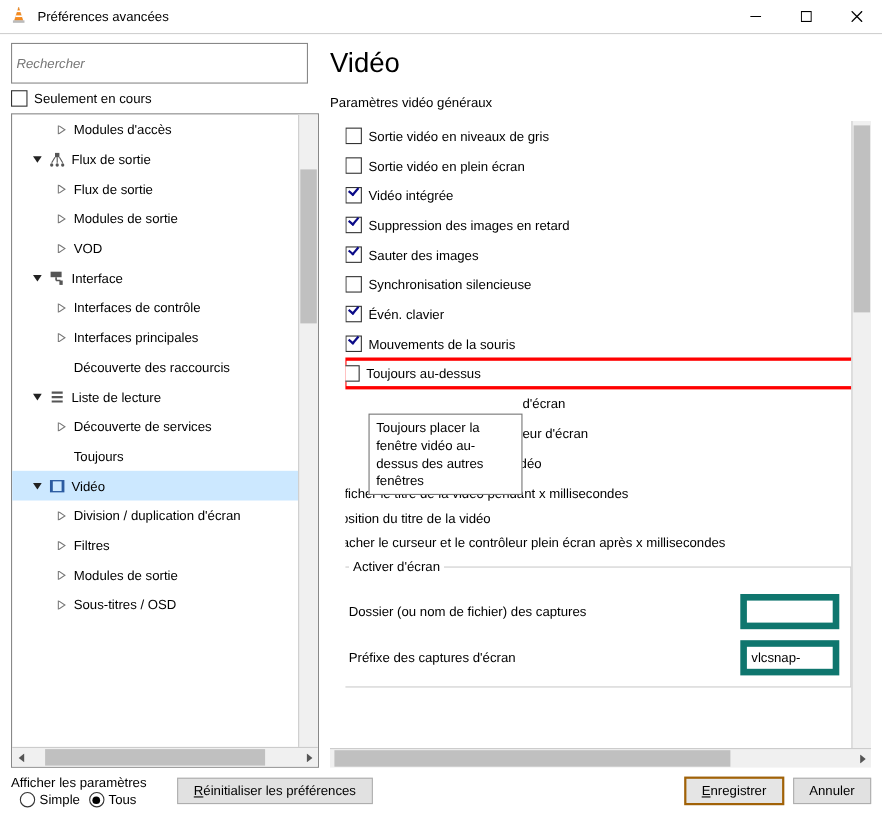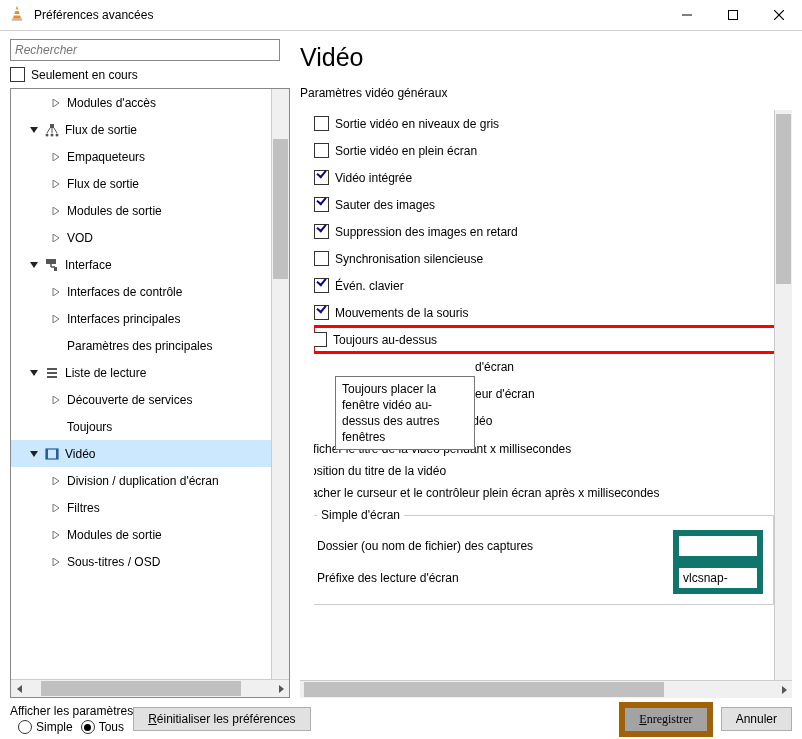--- a/index.html
+++ b/index.html
@@ -39,21 +39,21 @@
     padding: 8px 10px 0 10px;
     box-sizing: border-box;
   }
   .leftcol {
     width: 280px;
     display: flex;
     flex-direction: column;
   }
   .searchbox {
     border: 1px solid #888;
-    height: 22px;
+    height: 37px;
     padding: 0 4px;
     font-size: 12px;
     font-style: italic;
     color: #666;
     box-sizing: border-box;
     width: 270px;
   }
   .onlyrow {
     display: flex; align-items: center;
     margin-top: 6px; margin-bottom: 6px;
@@ -206,20 +206,21 @@
     margin: 8px 0 8px 0;
   }
   fieldset.group {
     border: 1px solid #ccc;
     margin: 6px 0 0 0;
     padding: 8px 10px 10px 10px;
   }
   fieldset.group legend { padding: 0 4px; }
   .fieldrow {
     display: flex; align-items: center;
+    margin-top: 10px;
     gap: 32px;
   }
   .textinput {
     border: 6px solid #0f766e;
     height: 20px;
     width: 70px;
     margin-left: 10px;
     padding: 0 4px;
     font-family: inherit;
     font-size: 12px;
@@ -254,23 +255,22 @@
   }
   .btn {
     border: 1px solid #adadad;
     background: #e1e1e1;
     padding: 4px 14px;
     font-size: 12px;
     font-family: inherit;
     margin-left: 8px;
   }
   .btn.primary {
-    border: 6px solid #a16207;
-    background: #a3a3a3;
-    font-family: Liberation Serif, serif;
+    border: 2px solid #a16207;
+    background: #e5e5e5;
   }
   .btn.underline-first::first-letter { text-decoration: underline; }
   .hscroll-arrow {
     position: absolute;
     width: 17px; height: 17px;
     top: 0;
     display: flex; align-items: center; justify-content: center;
     color: #555;
   }
 </style>
@@ -344,29 +344,20 @@
             </span>
             <span>Flux de sortie</span>
           </div>
           <div class="trow">
             <span class="spacer1"></span>
             <span class="arrow">
               <svg width="8" height="8">
                 <path d="M1 0 L7 4 L1 8 Z" fill="none" stroke="#777" stroke-width="1"></path>
               </svg>
             </span>
-            <span>Empaqueteurs</span>
-          </div>
-          <div class="trow">
-            <span class="spacer1"></span>
-            <span class="arrow">
-              <svg width="8" height="8">
-                <path d="M1 0 L7 4 L1 8 Z" fill="none" stroke="#777" stroke-width="1"></path>
-              </svg>
-            </span>
             <span>Flux de sortie</span>
           </div>
           <div class="trow">
             <span class="spacer1"></span>
             <span class="arrow">
               <svg width="8" height="8">
                 <path d="M1 0 L7 4 L1 8 Z" fill="none" stroke="#777" stroke-width="1"></path>
               </svg>
             </span>
             <span>Modules de sortie</span>
@@ -411,21 +402,21 @@
             <span class="arrow">
               <svg width="8" height="8">
                 <path d="M1 0 L7 4 L1 8 Z" fill="none" stroke="#777" stroke-width="1"></path>
               </svg>
             </span>
             <span>Interfaces principales</span>
           </div>
           <div class="trow">
             <span class="spacer1"></span>
             <span class="arrow"></span>
-            <span>Paramètres des principales</span>
+            <span>Découverte des raccourcis</span>
           </div>
           <div class="trow">
             <span class="spacer0"></span>
             <span class="arrow open">
               <svg width="8" height="8">
                 <path d="M1 0 L7 4 L1 8 Z" fill="#555"></path>
               </svg>
             </span>
             <span class="treeicon">
               <svg width="14" height="14">
@@ -536,25 +527,25 @@
             <div class="optrow">
               <span class="chk"></span>
               <span style="">Sortie vidéo en plein écran</span>
             </div>
             <div class="optrow">
               <span class="chk checked"></span>
               <span style="">Vidéo intégrée</span>
             </div>
             <div class="optrow">
               <span class="chk checked"></span>
+              <span style="">Suppression des images en retard</span>
+            </div>
+            <div class="optrow">
+              <span class="chk checked"></span>
               <span style="">Sauter des images</span>
-            </div>
-            <div class="optrow">
-              <span class="chk checked"></span>
-              <span style="">Suppression des images en retard</span>
             </div>
             <div class="optrow">
               <span class="chk"></span>
               <span style="">Synchronisation silencieuse</span>
             </div>
             <div class="optrow">
               <span class="chk checked"></span>
               <span style="">Évén. clavier</span>
             </div>
             <div class="optrow">
@@ -576,27 +567,27 @@
             <div class="optrow">
               <span class="chk checked" style="visibility:hidden;"></span>
               <span style="margin-left:116px;">la vidéo</span>
             </div>
           </div>
         <div class="tooltip" id="tooltip" style="top:266px;left:21px;">Toujours placer la fenêtre vidéo au-dessus des autres fenêtres</div>
         <div class="subheading" style="margin-top:8px;margin-left:-12px;">Afficher le titre de la vidéo pendant x millisecondes</div>
         <div class="subheading" style="margin-left:-12px;">Position du titre de la vidéo</div>
         <div class="subheading" style="margin-left:-12px;">Cacher le curseur et le contrôleur plein écran après x millisecondes</div>
         <fieldset class="group" style="margin-left:-8px;">
-          <legend>Simple d'écran</legend>
+          <legend>Activer d'écran</legend>
           <div class="fieldrow">
             <span style="flex:1;">Dossier (ou nom de fichier) des captures</span>
             <input type="text" class="textinput" style="">
           </div>
           <div class="fieldrow">
-            <span style="flex:1;">Préfixe des lecture d'écran</span>
+            <span style="flex:1;">Préfixe des captures d'écran</span>
             <input type="text" class="textinput" value="vlcsnap-" style="">
           </div>
         </fieldset>
       </div>
       <div class="content-vscroll">
           <div class="thumb"></div>
         </div>
       <div class="content-hscroll">
         <div class="hscroll-arrow" style="left:0">
             <svg width="8" height="8">
@@ -617,17 +608,17 @@
 <div class="footer">
   <div style="display:flex;flex-direction:column;">
     <span class="showparams-lbl">Afficher les paramètres</span>
     <div style="display:flex;align-items:flex-start;margin-top:2px;">
       <span class="radio"></span>
       <span>Simple</span>
       <span class="radio checked"></span>
       <span>Tous</span>
     </div>
   </div>
-  <button class="btn underline-first" style="margin-left:0;">Réinitialiser les préférences</button>
+  <button class="btn underline-first" style="margin-left:28px;">Réinitialiser les préférences</button>
   <div style="flex:1"></div>
   <button class="btn primary underline-first">Enregistrer</button>
   <button class="btn">Annuler</button>
 </div>
 
 </body></html>

